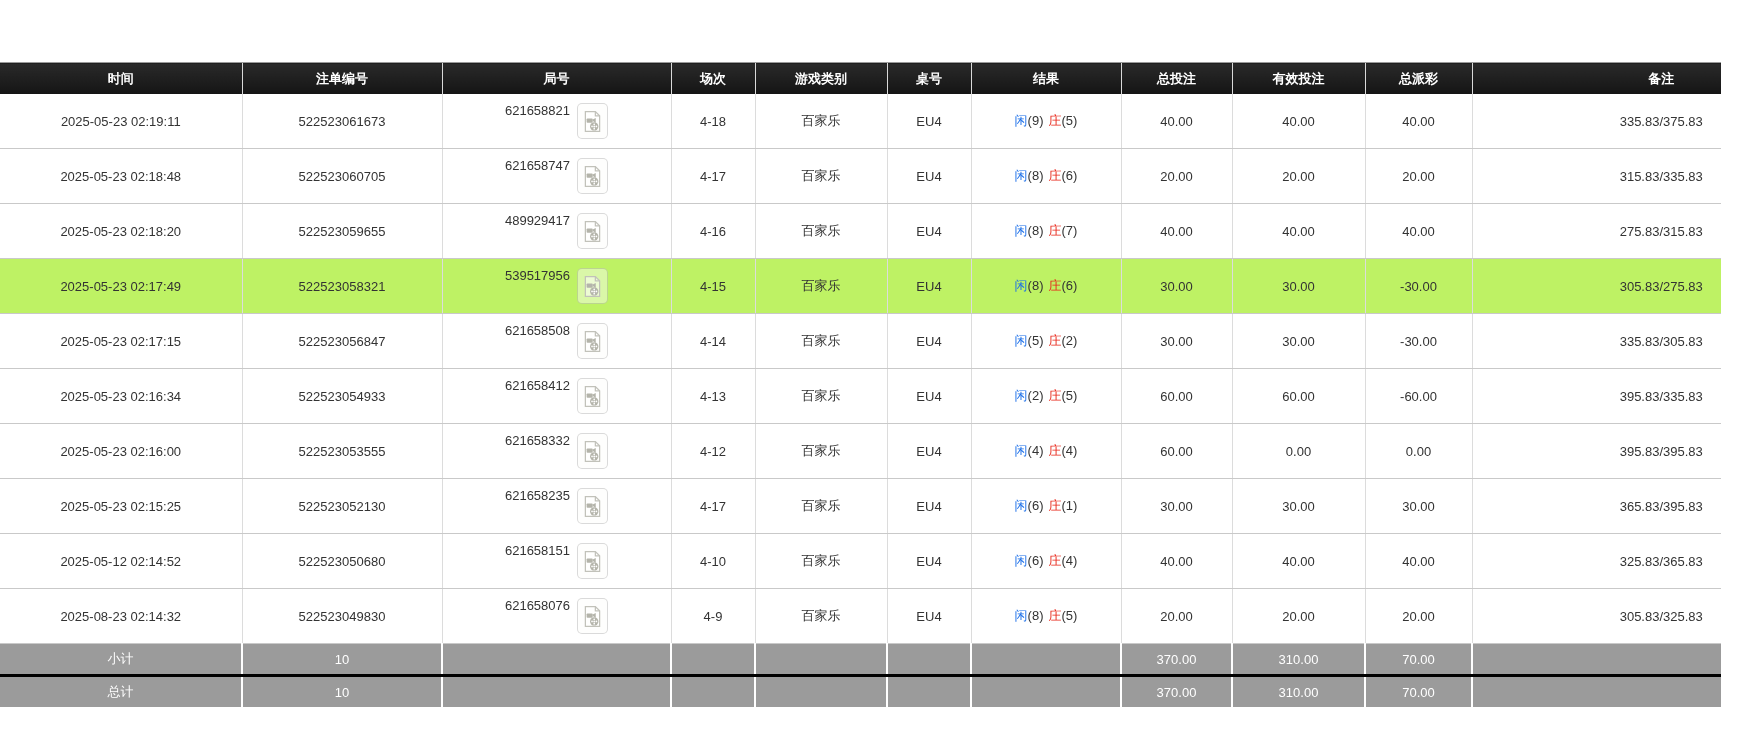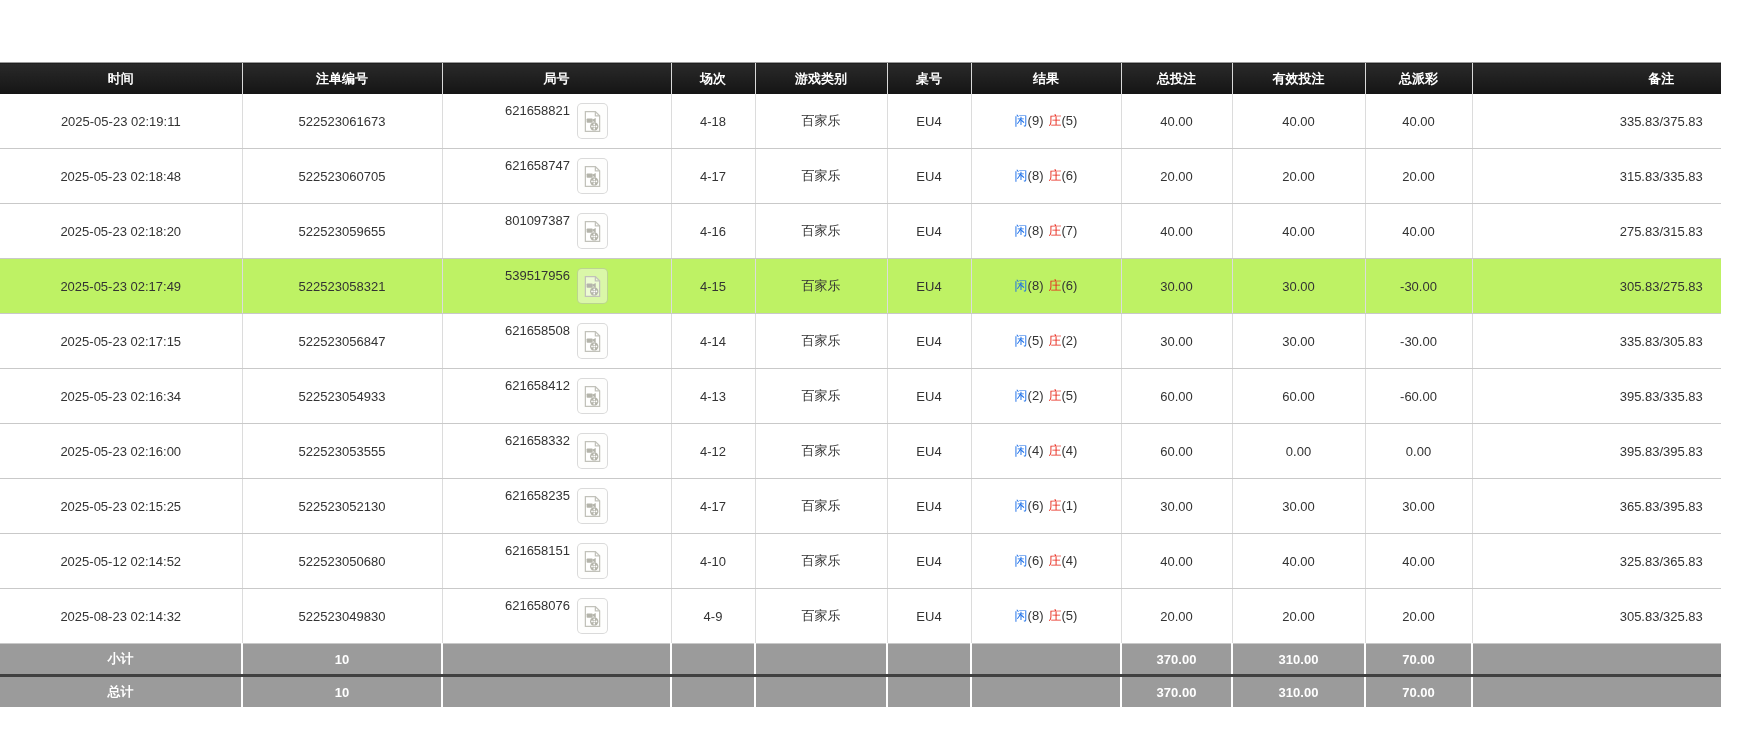--- a/index.html
+++ b/index.html
@@ -37,25 +37,25 @@
   
   .round-wrap{display:inline-flex;align-items:flex-start;justify-content:center;}
   .video-btn{
     display:inline-flex;align-items:center;justify-content:center;
     width:31px;height:36px;margin-left:7px;padding:0;
     border:1px solid rgba(0,0,0,0.14);border-radius:5px;
     background:rgba(252,252,250,0.45);cursor:pointer;
   }
   
   tbody.summary td{
-    background:#9b9b9b;color:#ffffff;font-size:13px;font-weight:bold;
+    background:#9b9b9b;color:#ffffff;font-size:13px;font-weight:normal;
     height:30px;text-align:center;border-left:2px solid #ffffff;padding:0 4px;
   }
   tbody.summary td:first-child{border-left:none;}
-  tbody.summary tr.total-row td{border-top:3px solid #404040;}
+  tbody.summary tr.total-row td{border-top:3px solid #000000;}
   tbody.summary tr:last-child td{border-bottom:3px solid #ffffff;}
 </style>
 </head>
 <body>
 
 <div class="page">
   <div class="table-clip">
     <table class="records">
       <colgroup>
         <col style="width:242px">
@@ -154,21 +154,21 @@
             <td>20.00</td>
             <td class="payout">20.00</td>
             <td>315.83/335.83</td>
           </tr>
 
           <tr class="data-row">
             <td>2025-05-23 02:18:20</td>
             <td>522523059655</td>
             <td>
               <span class="round-wrap">
-                <span>801097387</span>
+                <span>489929417</span>
                 <button type="button" class="video-btn">
                   <svg width="19" height="23" viewBox="0 0 20 24" aria-hidden="true">
                     <path d="M2.5 1.5 h10.5 l4.5 4.5 v16.5 h-15 z" fill="#ffffff" fill-opacity="0.5" stroke="#c2c2ba" stroke-width="1.3"></path>
                     <path d="M13 1.5 v4.5 h4.5" fill="none" stroke="#c2c2ba" stroke-width="1.3"></path>
                     <rect x="3.8" y="8.8" width="6.4" height="4.6" rx="0.8" fill="#b4b4aa"></rect>
                     <path d="M10.2 9.8 l3.2 -1.6 v5 l-3.2 -1.6 z" fill="#b4b4aa"></path>
                     <circle cx="11.8" cy="17.2" r="4.4" fill="#b4b4aa"></circle>
                     <circle cx="11.8" cy="17.2" r="1" fill="#ffffff"></circle>
                     <circle cx="11.8" cy="14.9" r="0.9" fill="#ffffff"></circle>
                     <circle cx="11.8" cy="19.5" r="0.9" fill="#ffffff"></circle>

